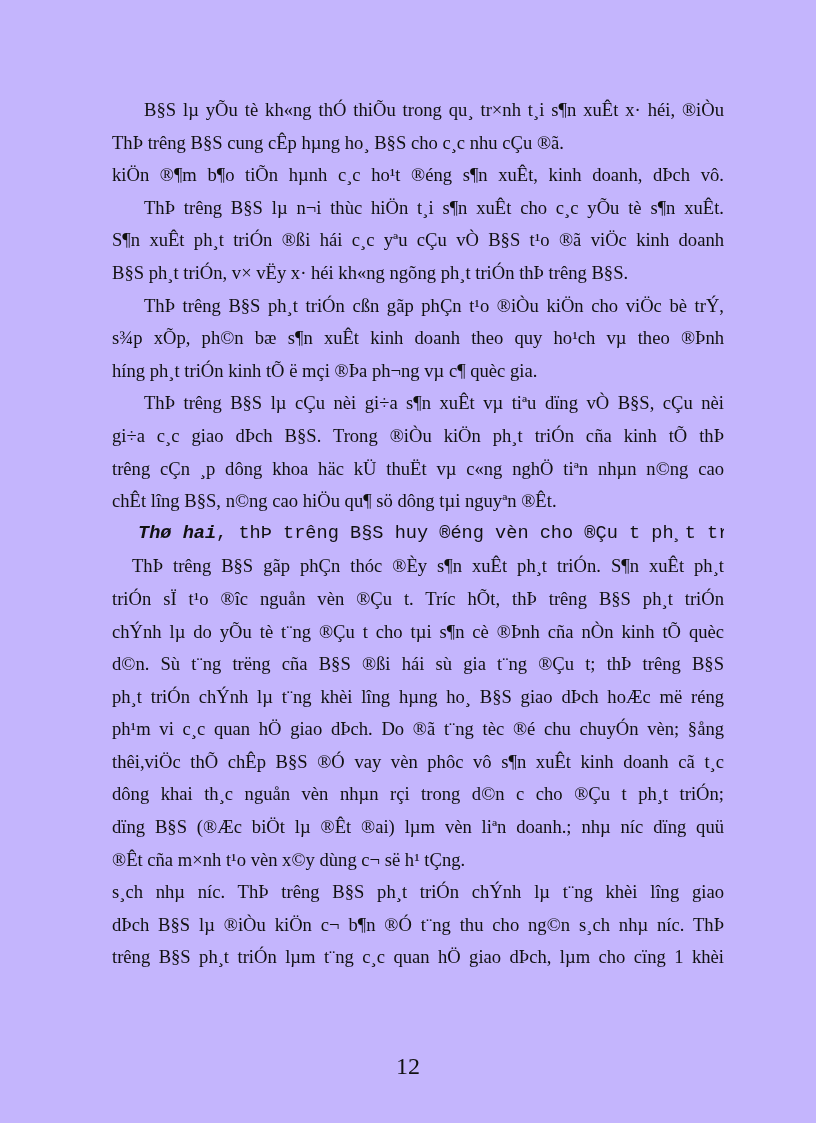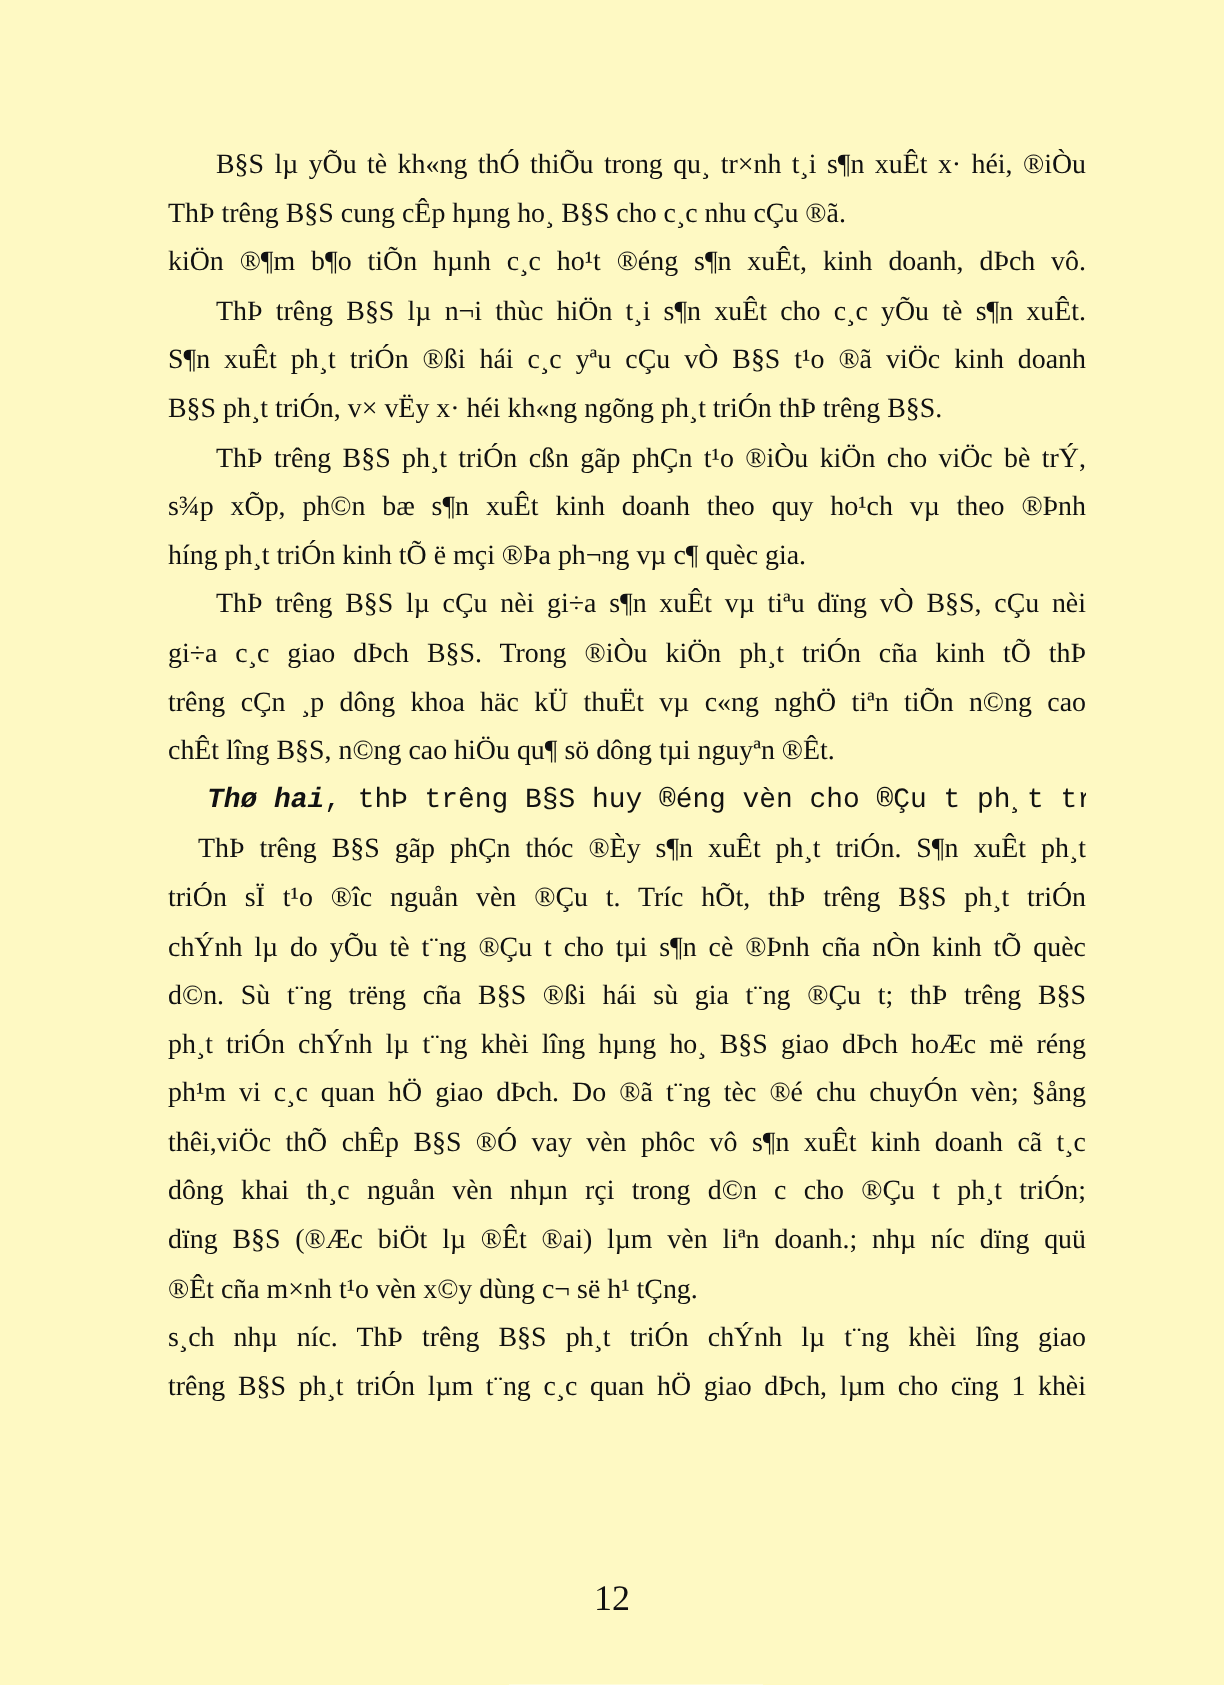--- a/index.html
+++ b/index.html
@@ -1,18 +1,18 @@
 <!DOCTYPE html>
 <html><head>
 <meta charset="utf-8">
 <style>
   html, body { margin: 0; padding: 0; background: #ffffff; }
   body { width: 816px; height: 1123px; position: relative; overflow: hidden; }
   .page {
-    position: absolute; left: 0; top: 0; width: 816px; height: 1123px; background: #fef9c3;
+    position: absolute; left: 0; top: 0; width: 816px; height: 1123px; background: #c4b5fd;
   }
   .content {
     position: absolute; left: 112px; top: 94px; width: 612px;
     font-family: "Liberation Serif", "DejaVu Serif", serif;
     font-size: 18.6px; color: #111;
   }
   .line {
     height: 32.6px; line-height: 32.6px; white-space: nowrap;
     text-align: justify; text-align-last: justify; overflow: hidden;
   }
@@ -35,30 +35,31 @@
       <div class="line last"><span>ThÞ tr­êng B§S cung cÊp hµng ho¸ B§S cho c¸c nhu cÇu ®ã.</span></div>
       <div class="line"><span>kiÖn ®¶m b¶o tiÕn hµnh c¸c ho¹t ®éng s¶n xuÊt, kinh doanh, dÞch vô.</span></div>
       <div class="line indent"><span>ThÞ tr­êng B§S lµ n¬i thùc hiÖn t¸i s¶n xuÊt cho c¸c yÕu tè s¶n xuÊt.</span></div>
       <div class="line"><span>S¶n xuÊt ph¸t triÓn ®ßi hái c¸c yªu cÇu vÒ B§S t¹o ®ã viÖc kinh doanh</span></div>
       <div class="line last"><span>B§S ph¸t triÓn, v× vËy x· héi kh«ng ngõng ph¸t triÓn thÞ tr­êng B§S.</span></div>
       <div class="line indent"><span>ThÞ tr­êng B§S ph¸t triÓn cßn gãp phÇn t¹o ®iÒu kiÖn cho viÖc bè trÝ,</span></div>
       <div class="line"><span>s¾p xÕp, ph©n bæ s¶n xuÊt kinh doanh theo quy ho¹ch vµ theo ®Þnh</span></div>
       <div class="line last"><span>h­íng ph¸t triÓn kinh tÕ ë mçi ®Þa ph­¬ng vµ c¶ quèc gia.</span></div>
       <div class="line indent"><span>ThÞ tr­êng B§S lµ cÇu nèi gi÷a s¶n xuÊt vµ tiªu dïng vÒ B§S, cÇu nèi</span></div>
       <div class="line"><span>gi÷a c¸c giao dÞch B§S. Trong ®iÒu kiÖn ph¸t triÓn cña kinh tÕ thÞ</span></div>
-      <div class="line"><span>tr­êng cÇn ¸p dông khoa häc kÜ thuËt vµ c«ng nghÖ tiªn tiÕn n©ng cao</span></div>
+      <div class="line"><span>tr­êng cÇn ¸p dông khoa häc kÜ thuËt vµ c«ng nghÖ tiªn nhµn n©ng cao</span></div>
       <div class="line last"><span>chÊt l­îng B§S, n©ng cao hiÖu qu¶ sö dông tµi nguyªn ®Êt.</span></div>
       <div class="line indent-s last"><span class="bi">Thø hai</span><span>, thÞ tr­êng B§S huy ®éng vèn cho ®Çu t­ ph¸t triÓn.</span></div>
       <div class="line indent-xs"><span>ThÞ tr­êng B§S gãp phÇn thóc ®Èy s¶n xuÊt ph¸t triÓn. S¶n xuÊt ph¸t</span></div>
       <div class="line"><span>triÓn sÏ t¹o ®­îc nguån vèn ®Çu t­. Tr­íc hÕt, thÞ tr­êng B§S ph¸t triÓn</span></div>
       <div class="line"><span>chÝnh lµ do yÕu tè t¨ng ®Çu t­ cho tµi s¶n cè ®Þnh cña nÒn kinh tÕ quèc</span></div>
       <div class="line"><span>d©n. Sù t¨ng tr­ëng cña B§S ®ßi hái sù gia t¨ng ®Çu t­; thÞ tr­êng B§S</span></div>
       <div class="line"><span>ph¸t triÓn chÝnh lµ t¨ng khèi l­îng hµng ho¸ B§S giao dÞch hoÆc më réng</span></div>
       <div class="line"><span>ph¹m vi c¸c quan hÖ giao dÞch. Do ®ã t¨ng tèc ®é chu chuyÓn vèn; §ång</span></div>
       <div class="line"><span>thêi,viÖc thÕ chÊp B§S ®Ó vay vèn phôc vô s¶n xuÊt kinh doanh cã t¸c</span></div>
       <div class="line"><span>dông khai th¸c nguån vèn nhµn rçi trong d©n c­ cho ®Çu t­ ph¸t triÓn;</span></div>
       <div class="line"><span>dïng B§S (®Æc biÖt lµ ®Êt ®ai) lµm vèn liªn doanh.; nhµ n­íc dïng quü</span></div>
       <div class="line last"><span>®Êt cña m×nh t¹o vèn x©y dùng c¬ së h¹ tÇng.</span></div>
       <div class="line"><span>s¸ch nhµ n­íc. ThÞ tr­êng B§S ph¸t triÓn chÝnh lµ t¨ng khèi l­îng giao</span></div>
+      <div class="line"><span>dÞch B§S lµ ®iÒu kiÖn c¬ b¶n ®Ó t¨ng thu cho ng©n s¸ch nhµ n­íc. ThÞ</span></div>
       <div class="line"><span>tr­êng B§S ph¸t triÓn lµm t¨ng c¸c quan hÖ giao dÞch, lµm cho cïng 1 khèi</span></div>
     </div>
   <div class="page-number">12</div>
 </div>
 
 </body></html>

